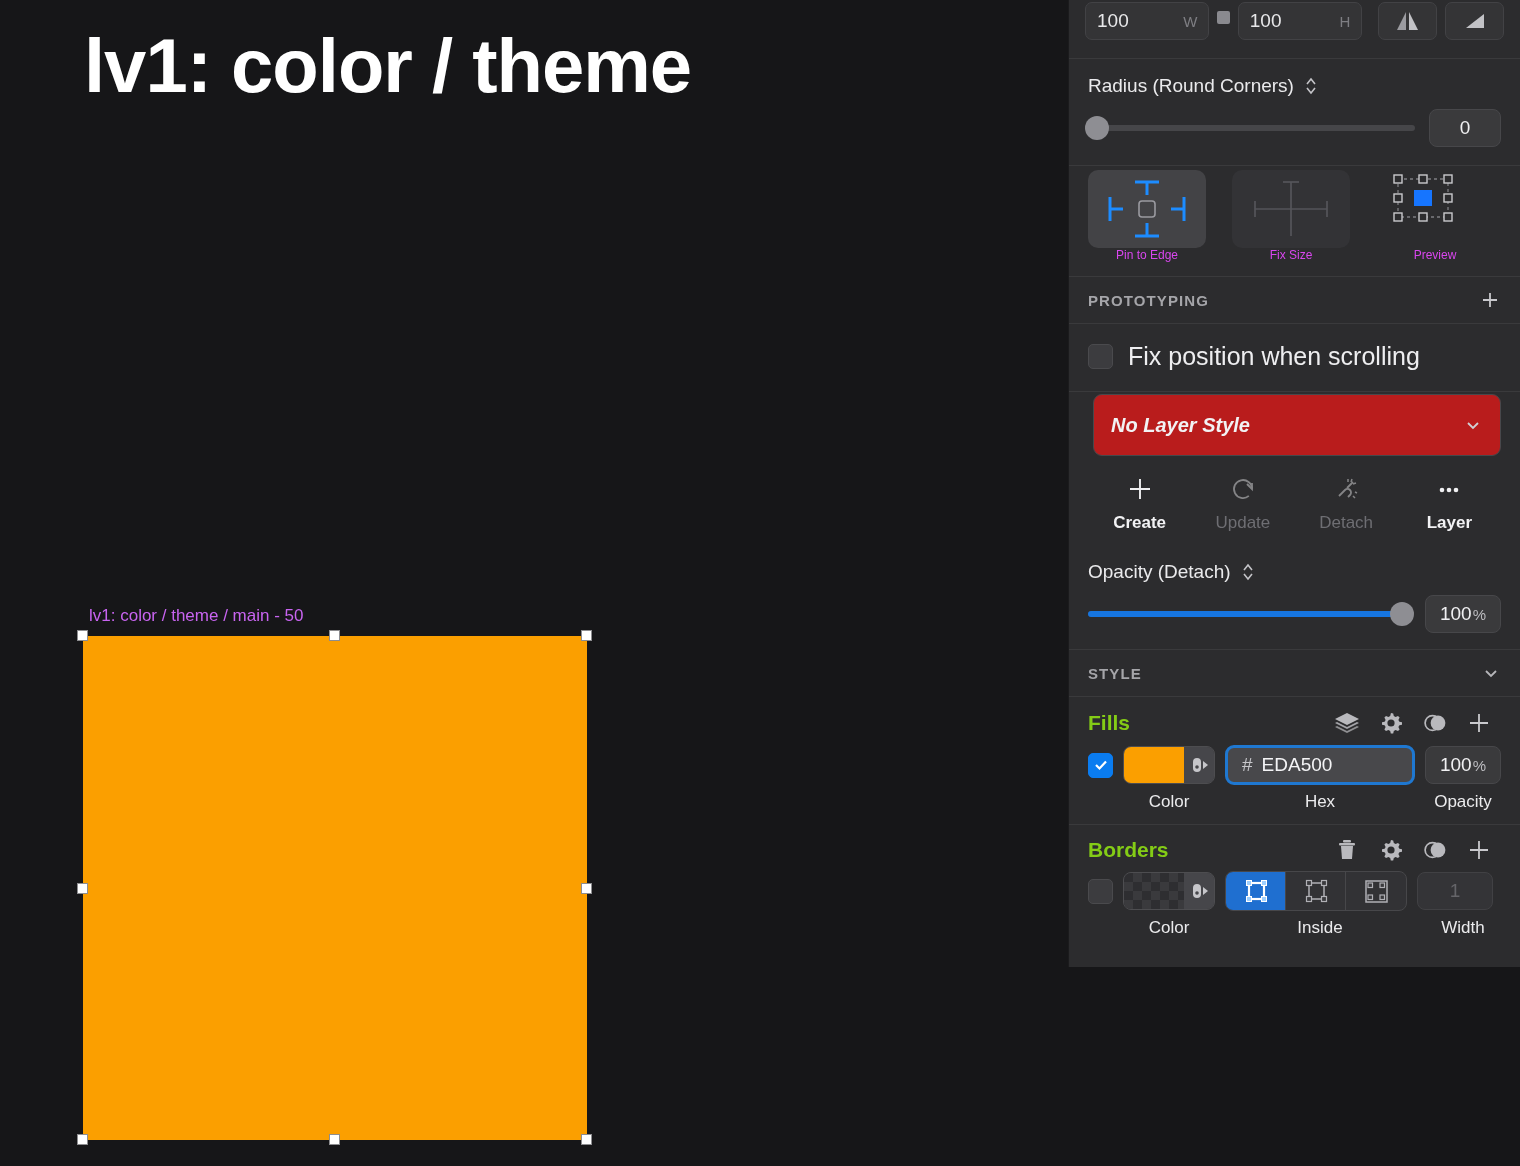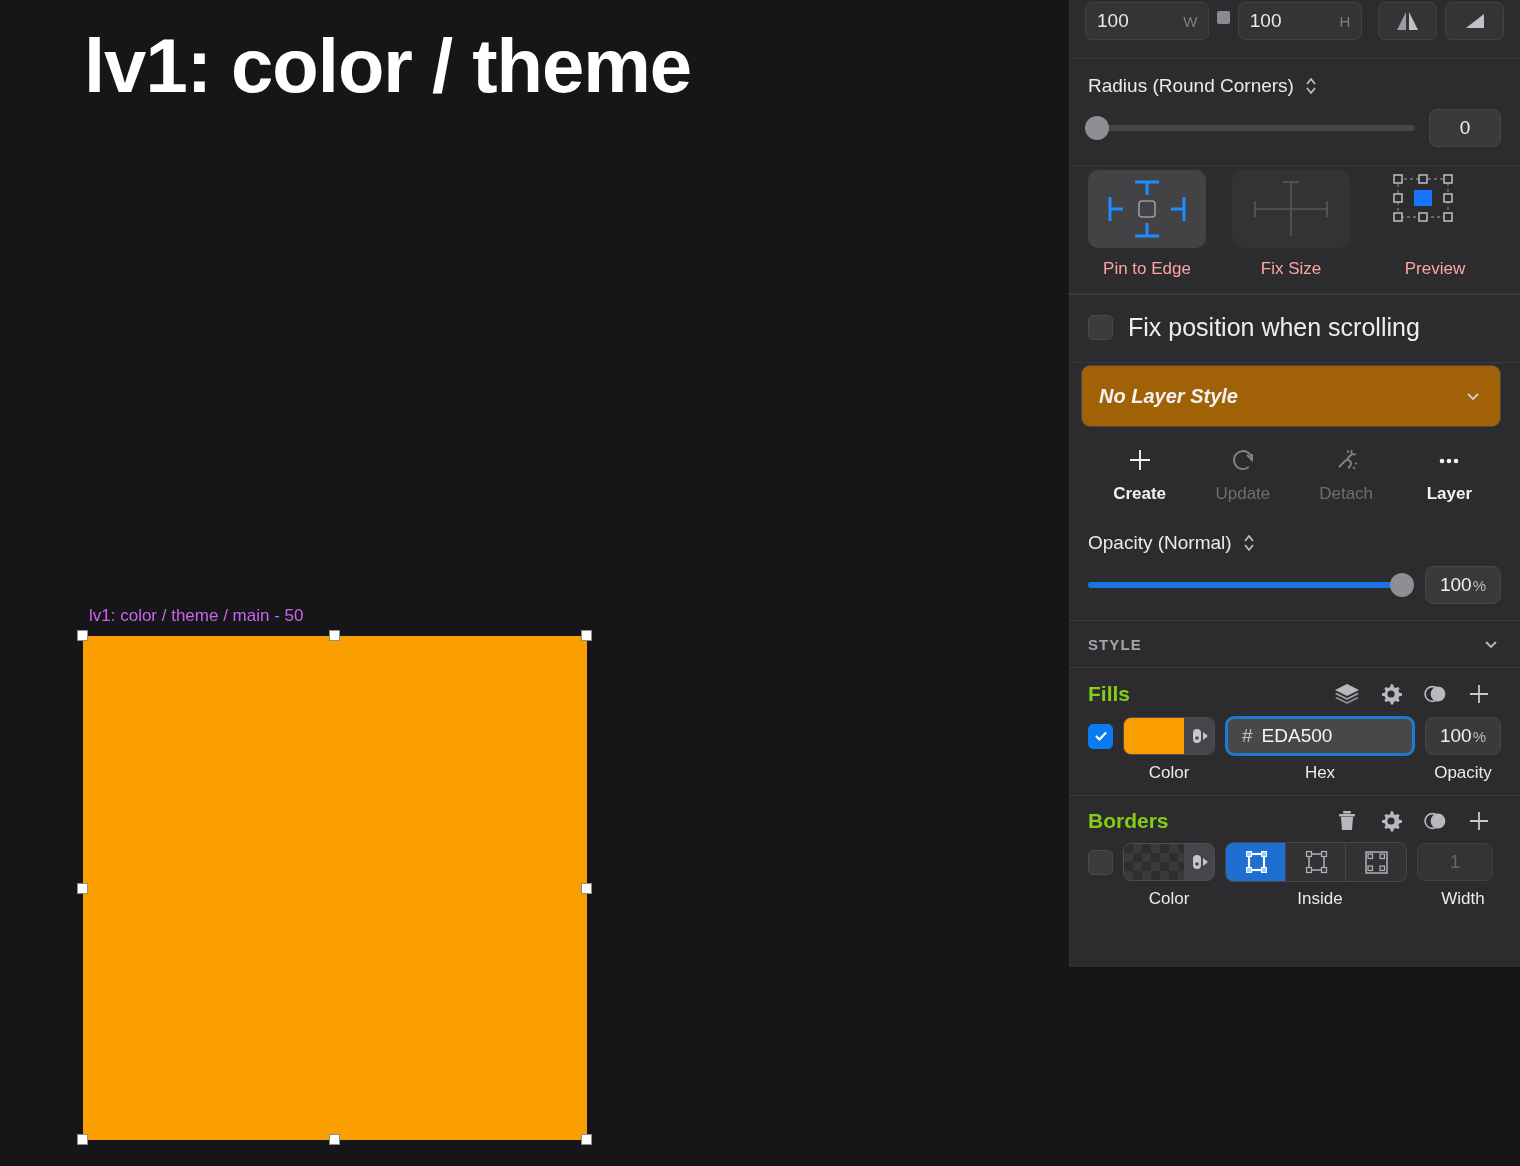--- a/index.html
+++ b/index.html
@@ -143,42 +143,42 @@
   
   .resize-row { display: flex; padding: 4px 19px 14px 19px; gap: 26px; }
   .resize-item { width: 118px; text-align: center; }
   .resize-thumb {
     width: 118px; height: 78px; border-radius: 10px;
     position: relative;
   }
   .resize-thumb.on  { background: #434346; }
   .resize-thumb.off { background: #333336; }
   .resize-thumb.plain { background: transparent; }
-  .resize-cap { margin-top: 11px; font-size: 17px; color: #fca5a5; }
+  .resize-cap { font-size: 12px; color: #d946ef; }
 
   
   .check-row {
     display: flex; align-items: center; gap: 15px;
     padding: 18px 19px 20px 19px;
   }
   .cb {
     width: 25px; height: 25px; border-radius: 5px;
     background: #3c3c3f; border: 1px solid #4a4a4d; flex: none;
   }
   .cb.checked {
     background: #0a7cf0; border-color: #0a7cf0;
     display: flex; align-items: center; justify-content: center;
   }
   .check-text { font-size: 25px; color: #eeeef0; }
 
   
   .style-select {
-    margin: 2px 19px 0 12px;
+    margin: 2px 19px 0 24px;
     height: 62px;
-    background: #a16207; border: 1px solid #48484b;
+    background: #b91c1c; border: 1px solid #48484b;
     border-radius: 9px;
     display: flex; align-items: center; justify-content: space-between;
     padding: 0 17px;
   }
   .style-select-text {
     font-size: 20px; font-style: italic; font-weight: bold; color: #f2f2f4;
   }
   .action-row { display: flex; padding: 18px 19px 16px 19px; align-items: flex-end; }
   .action { flex: 1; text-align: center; }
   .action-ico { height: 30px; display: flex; align-items: center; justify-content: center; }
@@ -370,20 +370,26 @@
               <rect x="68" y="43" width="8" height="8"></rect>
             </g>
           </svg>
         </div>
         <div class="resize-cap">Preview</div>
       </div>
     </div>
 
     <div class="divider"></div>
 
+    <div class="sect-head">
+      <span class="sect-title">PROTOTYPING</span>
+      <svg class="plus-btn" viewBox="0 0 22 22">
+        <path d="M11 4 v14 M4 11 h14" stroke="#c9c9cd" stroke-width="1.8"></path>
+      </svg>
+    </div>
     <div class="divider"></div>
     <div class="check-row">
       <div class="cb"></div>
       <span class="check-text">Fix position when scrolling</span>
     </div>
 
     <div class="divider"></div>
 
     <div class="style-select">
       <span class="style-select-text">No Layer Style</span>
@@ -428,21 +434,21 @@
               <circle cx="15" cy="16" r="2.3"></circle>
               <circle cx="22" cy="16" r="2.3"></circle>
           </svg>
         </div>
         <div class="action-cap">Layer</div>
       </div>
     </div>
 
     <div class="opacity-block">
       <div class="row-label">
-        <span>Opacity (Normal)</span>
+        <span>Opacity (Detach)</span>
         <svg class="stepper" viewBox="0 0 14 22">
           <polyline points="3,9 7,4 11,9" fill="none" stroke="#c4c4c8" stroke-width="1.6"></polyline>
           <polyline points="3,13 7,18 11,13" fill="none" stroke="#c4c4c8" stroke-width="1.6"></polyline>
         </svg>
       </div>
       <div class="slider-line">
         <div class="track blue">
           <div class="fill-blue" style="width:100%"></div>
           <div class="knob" style="right:-3px"></div>
         </div>

